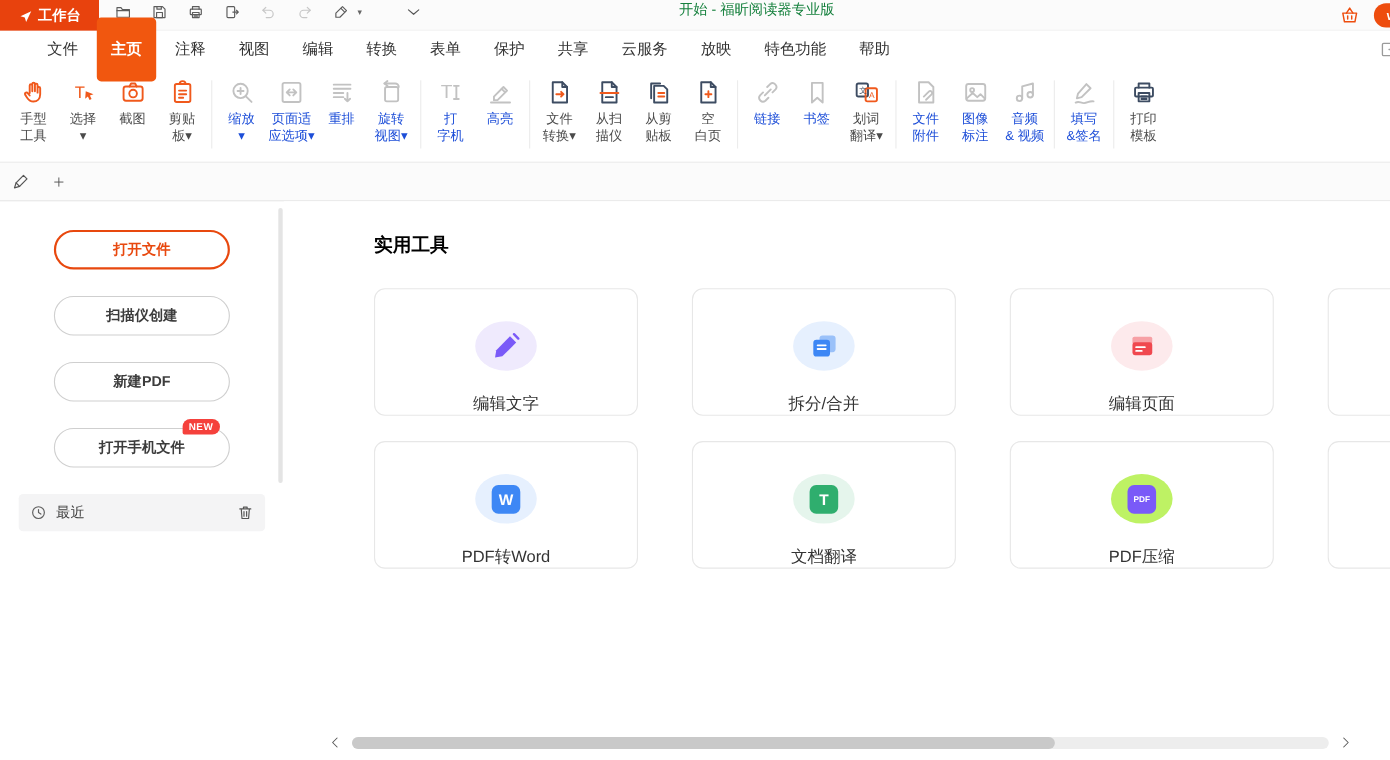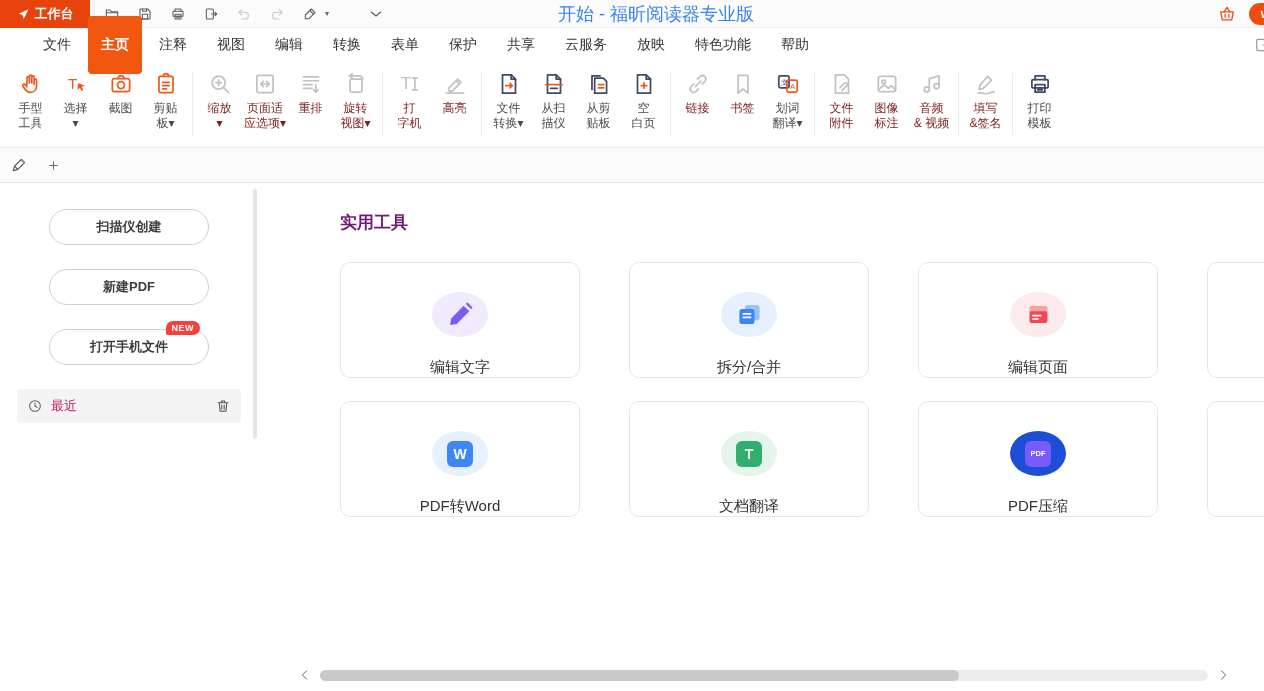--- a/index.html
+++ b/index.html
@@ -1,46 +1,46 @@
 <!DOCTYPE html>
 <html><head>
 <meta charset="utf-8">
 <style>
   *{margin:0;padding:0;box-sizing:border-box;font-family:"Liberation Sans","DejaVu Sans",sans-serif;cursor:default}
   html,body{width:1264px;height:691px;overflow:hidden;background:#fff}
   .icon{display:inline-flex;align-items:center;justify-content:center}
   .icon svg{width:100%;height:100%;display:block}
 
   
-  .titlebar{height:28px;background:#fbfbfb;display:flex;align-items:center;position:relative;border-bottom:1px solid #f1f1f1}
+  .titlebar{height:28px;background:#fbfbfb;display:flex;align-items:flex-start;position:relative;border-bottom:1px solid #f1f1f1}
   .logo{width:90px;height:28px;background:#e8420d;color:#fff;font-size:13px;font-weight:bold;display:flex;align-items:center;justify-content:center;gap:5px;flex:none}
   .logo .icon{width:13px;height:13px;color:#fff}
   .qat{display:flex;align-items:center;gap:9px;margin-left:10px}
   .qat-btn{width:24px;height:22px;display:flex;align-items:center;justify-content:center;color:#5c5c5c;border-radius:3px}
   .qat-btn .icon{width:16px;height:16px}
   .qat-btn.disabled{color:#c7c7c7}
   .qat-caret{font-size:8px;color:#666;margin-left:-6px}
   .qat-btn.collapse{margin-left:26px;color:#555}
-  .win-title{position:absolute;left:656px;transform:translateX(-50%);font-size:18px;color:#3b82f6;white-space:nowrap}
+  .win-title{position:absolute;left:688px;transform:translateX(-50%);font-size:13px;color:#15803d;white-space:nowrap}
   .tb-right{position:absolute;right:0;top:0;height:28px;display:flex;align-items:center;gap:12px}
   .basket-btn{width:20px;height:20px;color:#ee4d0e}
   .upgrade-pill{height:22px;background:#ee4d0e;border-radius:11px;color:#fff;font-size:12px;font-weight:bold;display:flex;align-items:center;padding:0 22px 0 12px;margin-right:-28px}
 
   
   .menubar{height:34px;display:flex;align-items:center;padding-left:28px;background:#fff;position:relative}
   .menu-item{font-size:14px;color:#333;padding:6px 15px;border-radius:4px;white-space:nowrap}
   .menu-item.active{background:#f1570f;color:#fff;font-weight:bold;padding:20px 13px;margin:0 2px}
   .panel-cut{position:absolute;right:-8px;width:20px;height:18px;color:#9a9a9a}
 
   
   .ribbon{height:86px;background:#fff;border-bottom:1px solid #e9e9e9;display:flex;align-items:flex-start;padding:9px 2px 0 8px}
   .ritem{min-width:45px;padding:0 2px;display:flex;flex-direction:column;align-items:center;border-radius:4px}
   .ritem .ricon{width:26px;height:26px}
   .rlabel{margin-top:4px;font-size:12px;line-height:15px;color:#4b4b4b;text-align:center;white-space:nowrap}
-  .ritem.disabled .rlabel{color:#7f1d1d}
+  .ritem.disabled .rlabel{color:#1d4ed8}
   .tone-orange{color:#f0591c}
   .tone-navy{color:#3d4c62}
   .tone-gray{color:#c2c2c2}
   .rsep{width:1px;height:62px;background:#ececec;margin:2px 4px 0;flex:none}
 
   
   .tabbar{height:35px;background:#fbfbfb;border-bottom:1px solid #e7e7e7;display:flex;align-items:stretch}
   .quill-btn{width:36px;display:flex;align-items:center;justify-content:center;color:#555}
   .quill-btn .icon{width:17px;height:17px}
   .tab{width:162px;background:#fff;border-left:1px solid #efefef;border-right:1px solid #e7e7e7;display:flex;align-items:center;padding:0 10px;gap:7px}
@@ -52,26 +52,26 @@
 
   
   .bodyrow{display:flex;height:508px}
   .sidebar{width:258px;flex:none;position:relative;padding-top:26px;display:flex;flex-direction:column;align-items:center}
   .side-scroll{position:absolute;right:1px;top:6px;width:4px;height:250px;background:#e4e4e4;border-radius:2px}
   .side-btn{width:160px;height:36px;border-radius:18px;border:1px solid #cfcfcf;background:#fff;font-size:13px;font-weight:bold;color:#3c3c3c;margin-bottom:24px;position:relative}
   .side-btn.active{border:2px solid #e8480e;color:#e8480e}
   .new-badge{position:absolute;top:-9px;right:8px;background:#f5413c;color:#fff;font-size:9px;font-weight:bold;padding:2px 6px;border-radius:8px 8px 8px 2px;letter-spacing:.5px}
   .recent{width:224px;height:34px;background:#f4f4f5;border-radius:4px;display:flex;align-items:center;padding:0 10px;gap:8px}
   .recent .clock{width:16px;height:16px;color:#5f5f5f}
-  .recent-label{font-size:13px;color:#be185d;flex:1}
+  .recent-label{font-size:13px;color:#404040;flex:1}
   .trash-btn{width:16px;height:16px;color:#555}
 
   
   .main{flex:1;position:relative;padding:28px 0 0 82px;overflow:hidden;background:#fff}
-  .section-title{font-size:17px;font-weight:600;color:#701a75;margin-bottom:28px}
+  .section-title{font-size:17px;font-weight:600;color:#000000;margin-bottom:28px}
   .grid{display:grid;grid-template-columns:repeat(4,240px);column-gap:49px;row-gap:23px}
   .card{height:116px;background:#fff;border:1px solid #e7e7e7;border-radius:10px;display:flex;flex-direction:column;align-items:center}
   .card-circ{width:56px;height:56px;border-radius:50%;margin-top:29px;display:flex;align-items:center;justify-content:center}
   .cicon{width:27px;height:27px}
   .badge-ic{width:26px;height:26px;border-radius:6px;color:#fff;display:flex;align-items:center;justify-content:center;font-weight:bold;font-size:14px}
   .badge-ic.small{font-size:7.5px}
   .card-label{margin-top:21px;font-size:15px;color:#333}
 
   
   .hscroll{position:absolute;left:40px;right:34px;bottom:9px;height:14px;display:flex;align-items:center;gap:8px}
@@ -432,20 +432,21 @@
           <path d="M12 5v14M5 12h14"></path>
         </svg>
       </span>
   </div>
 </div>
 
 <div class="bodyrow">
 
   <aside class="sidebar">
     <div style="display:flex;flex-direction:column;align-items:center">
+        <button class="side-btn active"><span>打开文件</span></button>
         <button class="side-btn"><span>扫描仪创建</span></button>
         <button class="side-btn"><span>新建PDF</span></button>
         <button class="side-btn"><span>打开手机文件</span><span class="new-badge">NEW</span></button>
       </div>
     <div class="recent">
       <span class="icon clock">
           <svg viewBox="0 0 24 24" fill="none" stroke="currentColor" stroke-width="1.6" stroke-linecap="round" stroke-linejoin="round">
             <circle cx="12" cy="12" r="8"></circle>
             <path d="M12 7.8V12l3.2 2"></path>
           </svg>
@@ -506,21 +507,21 @@
           </div>
           <div class="card-label">PDF转Word</div>
         </div>
         <div class="card">
           <div class="card-circ" style="background: rgb(229, 245, 236);">
             <div class="badge-ic" style="background: rgb(47, 174, 110);">T</div>
           </div>
           <div class="card-label">文档翻译</div>
         </div>
         <div class="card">
-          <div class="card-circ" style="background: #1d4ed8;">
+          <div class="card-circ" style="background: #bef264;">
             <div class="badge-ic small" style="background: rgb(122, 90, 248);">PDF</div>
           </div>
           <div class="card-label">PDF压缩</div>
         </div>
         <div class="card partial"></div>
       </div>
 
     <div class="hscroll">
       <span class="icon h-arrow">
           <svg viewBox="0 0 24 24" fill="none" stroke="currentColor" stroke-width="1.6" stroke-linecap="round" stroke-linejoin="round">

